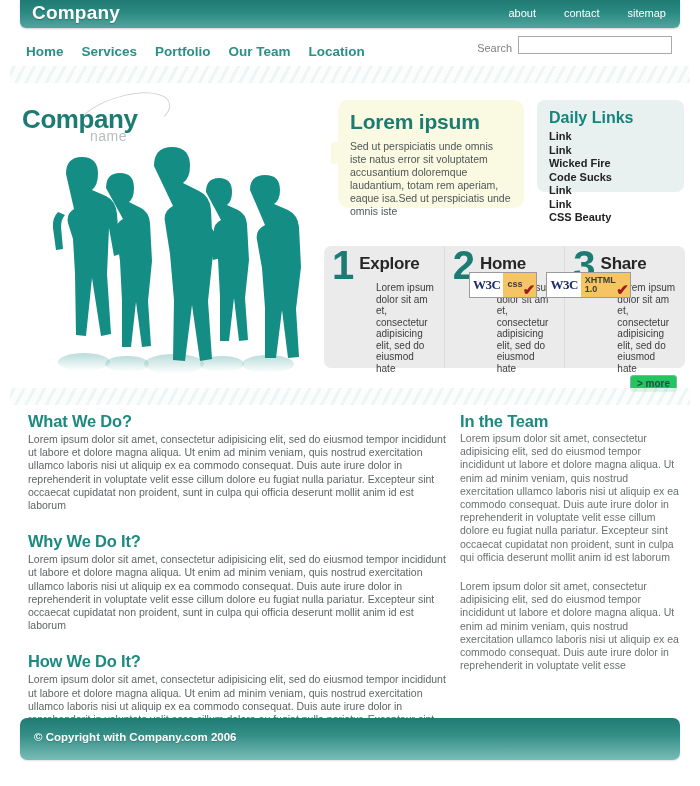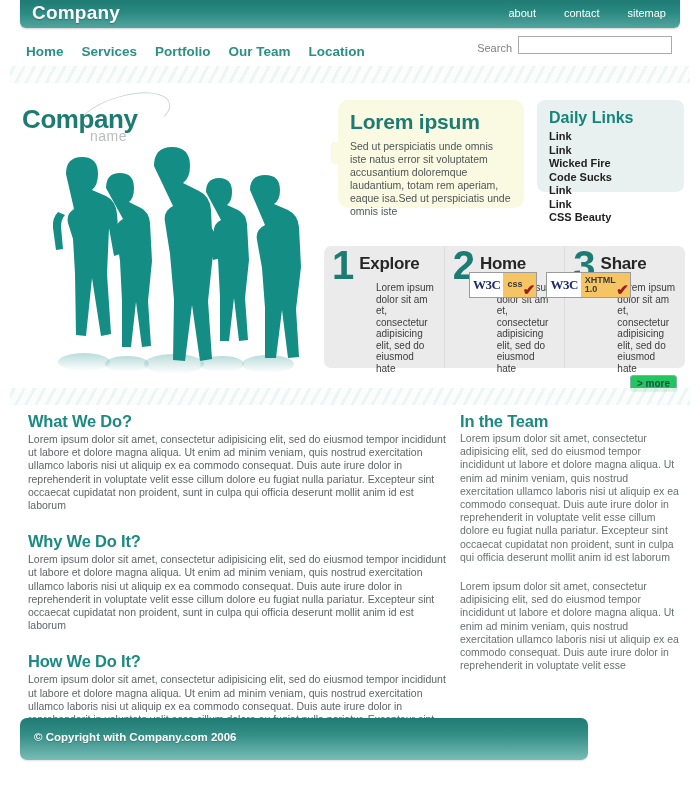--- a/index.html
+++ b/index.html
@@ -378,21 +378,21 @@
     color: #9e1b1b;
     font-weight: bold;
     line-height: 15px;
   }
 
   
   .footer {
     position: absolute;
     left: 20px;
     top: 718px;
-    width: 568px;
+    width: 660px;
     height: 42px;
     background: linear-gradient(to bottom, #1f7b74 0%, #338e86 40%, #79bdb6 100%);
     border-radius: 7px;
     box-shadow: 0 1px 2px rgba(0,0,0,.12);
   }
   .footer-text {
     position: absolute;
     left: 14px;
     top: 13px;
     color: #ffffff;

